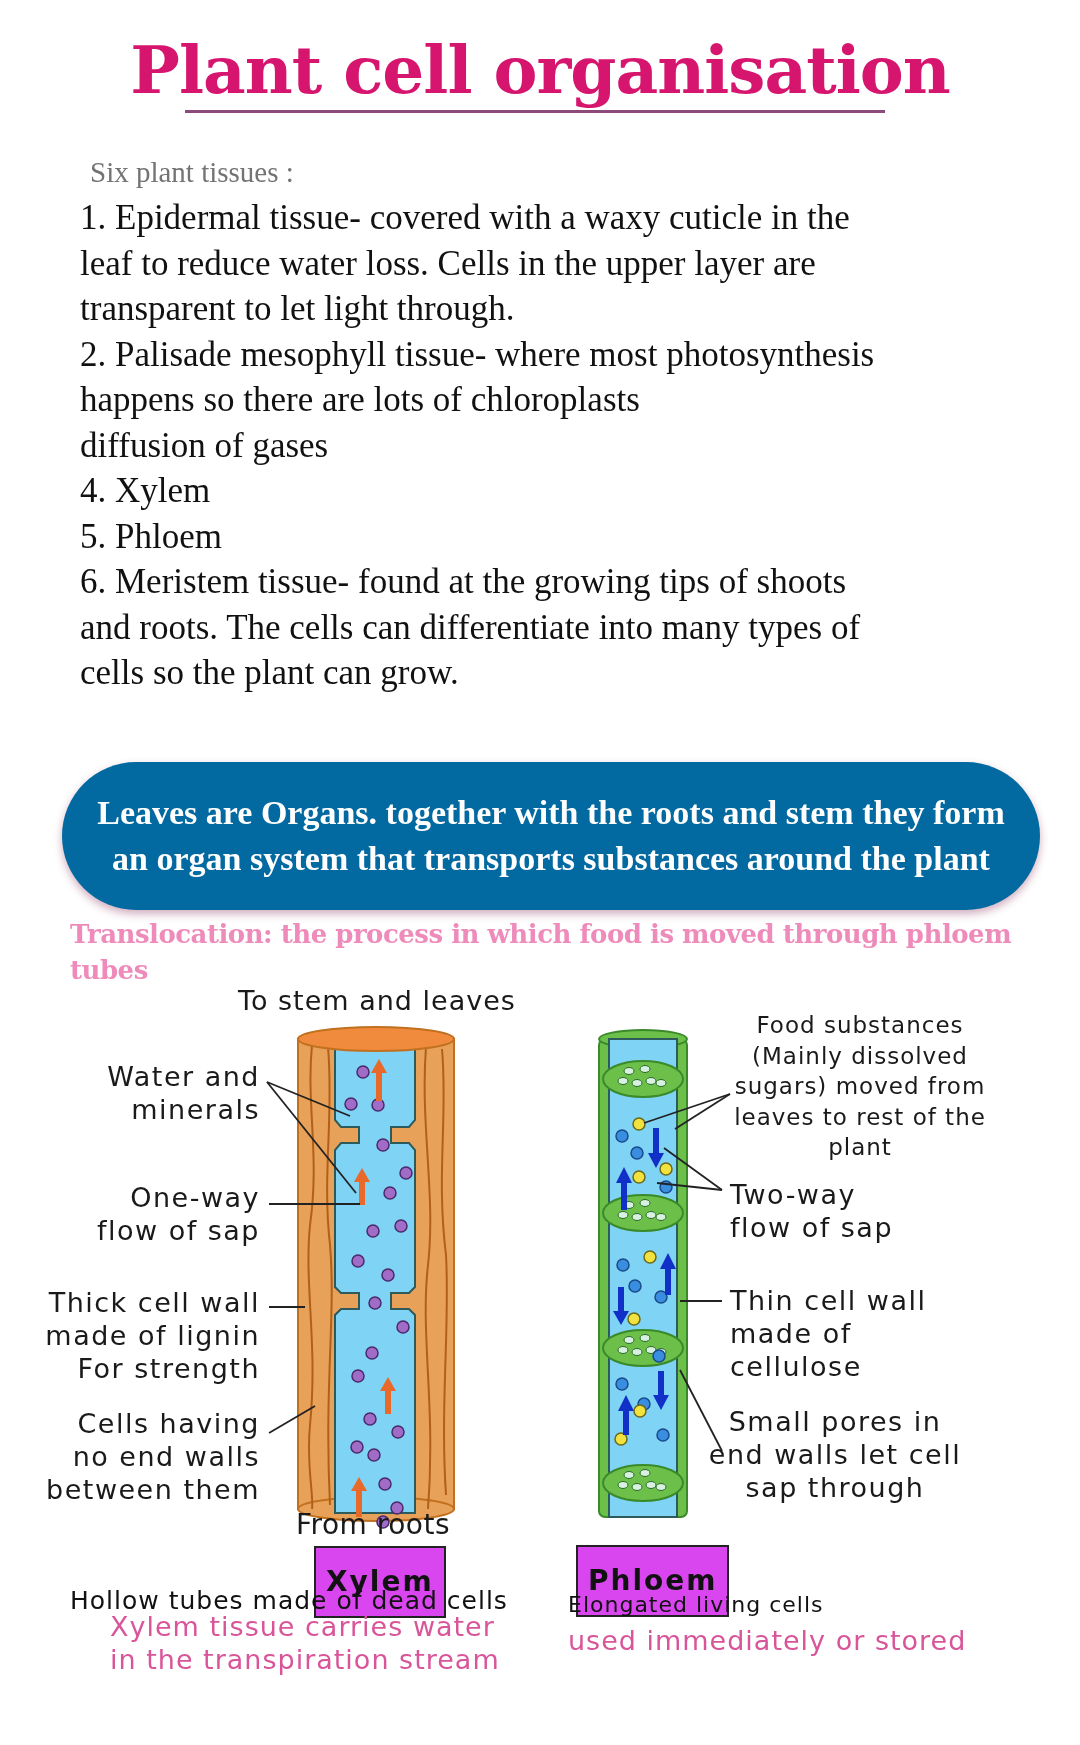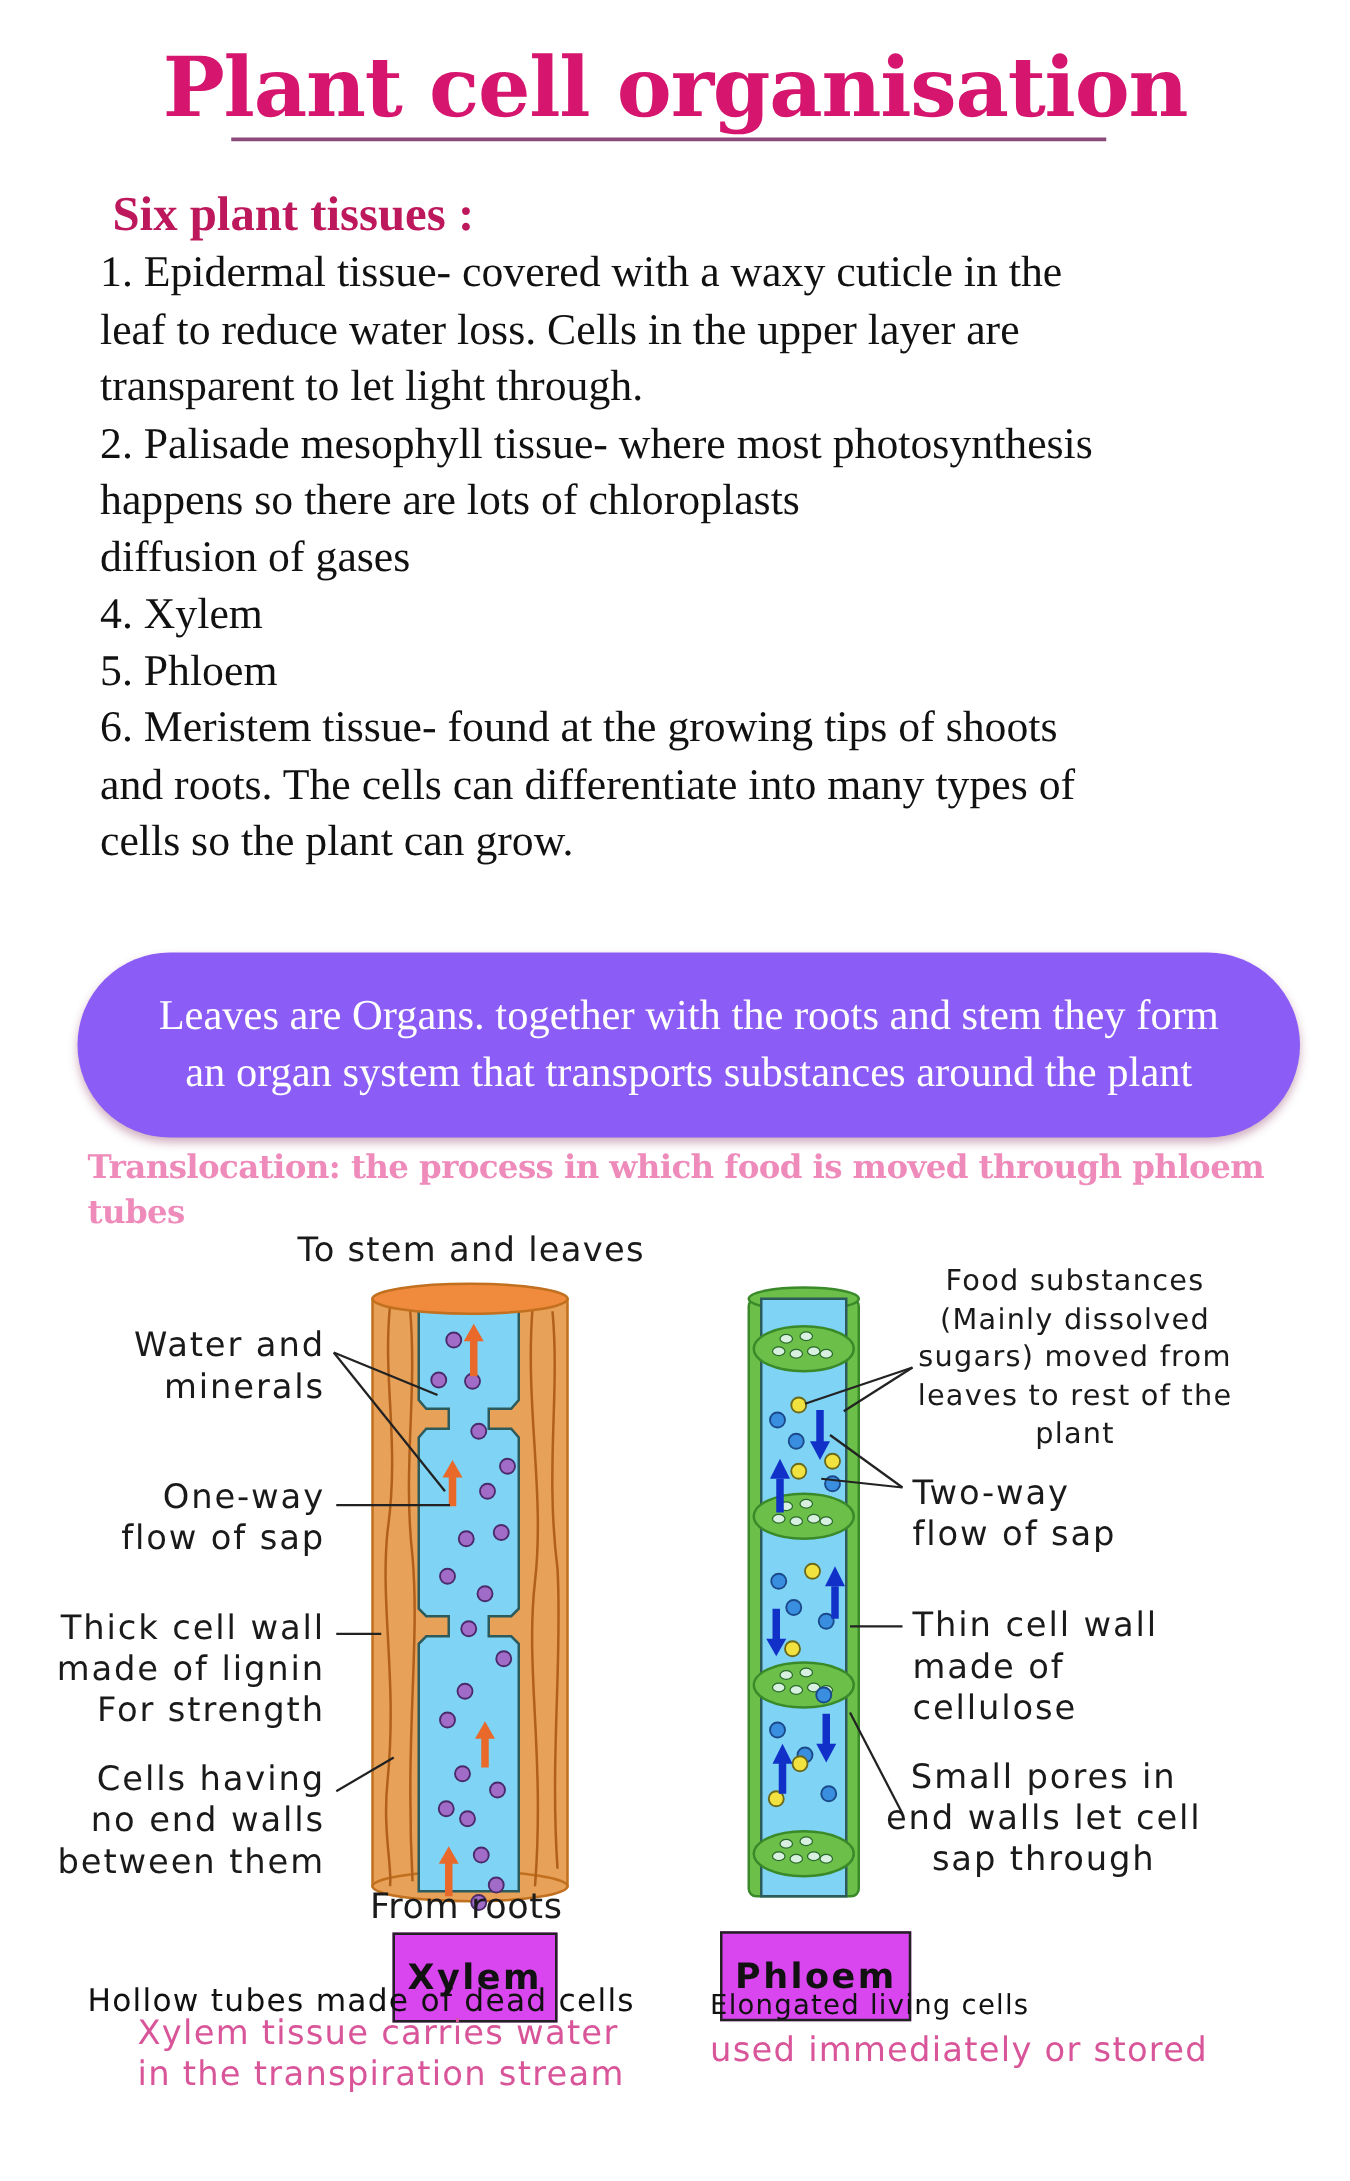--- a/index.html
+++ b/index.html
@@ -5,32 +5,32 @@
   html, body { margin: 0; padding: 0; background: #ffffff; }
   body { width: 1080px; height: 1745px; position: relative; overflow: hidden; }
   .title {
     position: absolute; left: 0; width: 1080px; top: 30px; text-align: center;
     font-family: "DejaVu Serif", serif; font-weight: bold; font-size: 66px;
     color: #d6156f; letter-spacing: -1px; line-height: 80px;
   }
   .title-rule { position: absolute; left: 185px; top: 110px; width: 700px; height: 3px; background: #8a4a7a; }
   .subtitle {
     position: absolute; left: 90px; top: 150px; font-family: "Liberation Serif", serif;
-    font-size: 39px; color: #be185d; line-height: 44px; font-weight: bold;
+    font-size: 29px; color: #737373; line-height: 44px;
   }
   .tissue-list {
     position: absolute; left: 80px; top: 195px; width: 930px; margin: 0; padding: 0; list-style: none;
     font-family: "Liberation Serif", serif; font-size: 35px; line-height: 45.5px; color: #111;
   }
   .tissue-list li { margin: 0; padding: 0; }
   .pill {
-    position: absolute; left: 62px; top: 762px; width: 978px; height: 148px; background: #8b5cf6;
+    position: absolute; left: 62px; top: 762px; width: 978px; height: 148px; background: #0369a1;
     border-radius: 74px; box-shadow: 0 4px 8px rgba(120,20,70,0.35); color: #fff;
     font-family: "Liberation Serif", serif; font-size: 34px; line-height: 46px; text-align: center;
-    display: flex; flex-direction: column; justify-content: center;
+    display: flex; flex-direction: column; justify-content: center; font-weight: bold;
   }
   .translocation {
     position: absolute; left: 70px; top: 916px; font-family: "DejaVu Serif", serif; font-weight: bold;
     font-size: 26px; color: #ee8bbb; letter-spacing: -0.5px; line-height: 36px;
   }
   .diagram-text { position: absolute; font-family: "DejaVu Sans", sans-serif; color: #1a1a1a; font-size: 27px; line-height: 33px; letter-spacing: 1.5px; }
   .right-al { text-align: right; }
   .center-al { text-align: center; }
   .box-label {
     position: absolute; border: 2px solid #222; font-family: "DejaVu Sans", sans-serif;

